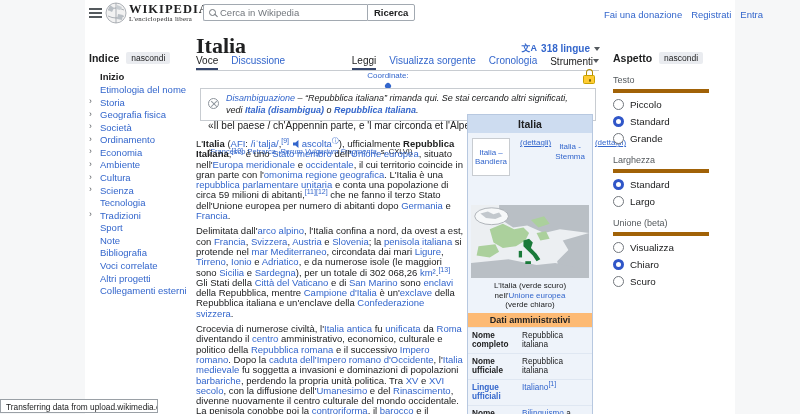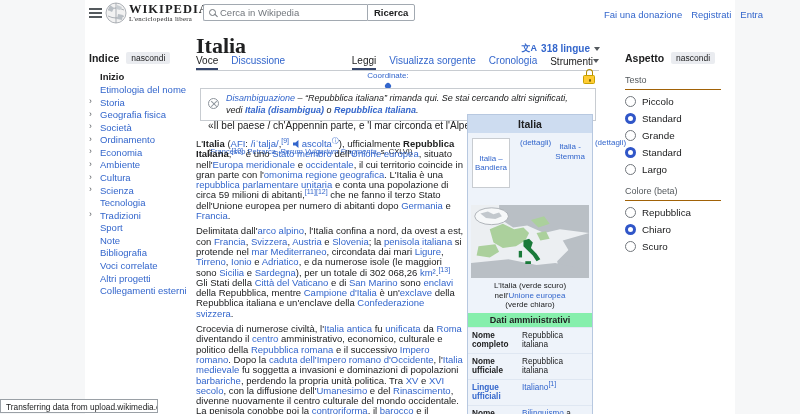--- a/index.html
+++ b/index.html
@@ -97,37 +97,37 @@
   .seg-icon-speaker { width:8px; height:8px; background:#3366cc; vertical-align:-1px; margin:0 1px;
       clip-path:polygon(0 32%, 35% 32%, 72% 0, 72% 100%, 35% 68%, 0 68%); }
 
   
   .infobox { position:absolute; left:467px; top:114px; width:126px; background:#eef3fa;
              border:1px solid #b7c8e0; font-size:8.5px; }
   .ib-header { background:#cddcf0; font-weight:bold; font-size:10.5px; text-align:center; padding:3px 0; }
   .ib-flags { display:flex; padding:5px 4px 2px 4px; gap:4px; }
   .ib-flag-cell { flex:1; display:flex; flex-direction:row; justify-content:space-between;
                   text-align:center; height:62px;gap:10px; }
-  .flag-box { border:1px solid #c8ccd1; background:#fff; height:50px; display:flex;
+  .flag-box { border:1px solid #c8ccd1; background:#fff; height:38px; display:flex;
               align-items:center; justify-content:center; padding:2px; }
   .alt-text { color:#3366cc; font-size:8px; line-height:9.5px; cursor:pointer; }
   .stemma-alt { padding-top:4px; }
-  .det-link { color:#3366cc; font-size:8px; cursor:pointer; }
+  .det-link { color:#3366cc; font-size:8px; cursor:pointer;text-decoration:underline; }
   .ib-map { display:block; width:118px; margin:3px auto 0 auto; }
   .ib-caption { padding:3px 20px; text-align:center; font-size:8px; line-height:9.5px; }
-  .ib-sect { background:#86efac; font-weight:bold; font-size:9px; text-align:center; padding:2px 0; }
+  .ib-sect { background:#fdba74; font-weight:bold; font-size:9px; text-align:center; padding:2px 0; }
   .ib-row { display:flex; border-top:1px solid #dfe7f2; }
   .ib-label { width:52px; padding:3px 2px 3px 4px; font-size:8.2px; line-height:9.5px; }
   .ib-value { flex:1; padding:3px 4px 3px 2px; font-size:8.2px; line-height:9.5px; }
 
   
-  .aspetto { position:absolute; left:613px; top:52px; width:96px;margin-left:12px; }
+  .aspetto { position:absolute; left:613px; top:52px; width:96px; }
   .asp-head { display:flex; align-items:center; gap:7px; }
   .asp-title-main { font-size:10.5px; font-weight:bold; }
-  .asp-title { margin-top:11px; padding-bottom:4px; border-bottom:1px solid #a16207;
+  .asp-title { margin-top:11px; padding-bottom:4px; border-bottom:4px solid #a16207;
                color:#54595d; font-size:9px; }
   .asp-opt { display:flex; align-items:center; gap:6px; margin-top:6px; cursor:pointer; }
   .radio { width:11px; height:11px; border-radius:50%; border:1px solid #72777d; background:#fff; flex:none; }
   .radio-on { border:3.5px solid #3056c8; }
   .asp-label { font-size:9.8px; color:#202122; }
 
   
   .status-tip { position:absolute; left:0; top:399px; width:158px; height:14px; background:#fff;
                 border:1px solid #9aa0a6; font-size:8.3px; color:#202122; padding:1.5px 5px;
                 white-space:nowrap; overflow:hidden; }
@@ -308,32 +308,33 @@
           <span class="asp-label">Piccolo</span>
         </div>
         <div class="asp-opt">
           <span class="radio radio-on"></span>
           <span class="asp-label">Standard</span>
         </div>
         <div class="asp-opt">
           <span class="radio"></span>
           <span class="asp-label">Grande</span>
         </div>
+        <div class="asp-title">Larghezza</div>
         <div class="asp-opt">
           <span class="radio radio-on"></span>
           <span class="asp-label">Standard</span>
         </div>
         <div class="asp-opt">
           <span class="radio"></span>
           <span class="asp-label">Largo</span>
         </div>
-        <div class="asp-title">Colore (beta)</div>
-        <div class="asp-opt">
-          <span class="radio"></span>
-          <span class="asp-label">Repubblica</span>
+        <div class="asp-title">Unione (beta)</div>
+        <div class="asp-opt">
+          <span class="radio"></span>
+          <span class="asp-label">Visualizza</span>
         </div>
         <div class="asp-opt">
           <span class="radio radio-on"></span>
           <span class="asp-label">Chiaro</span>
         </div>
         <div class="asp-opt">
           <span class="radio"></span>
           <span class="asp-label">Scuro</span>
         </div>
       </div>

